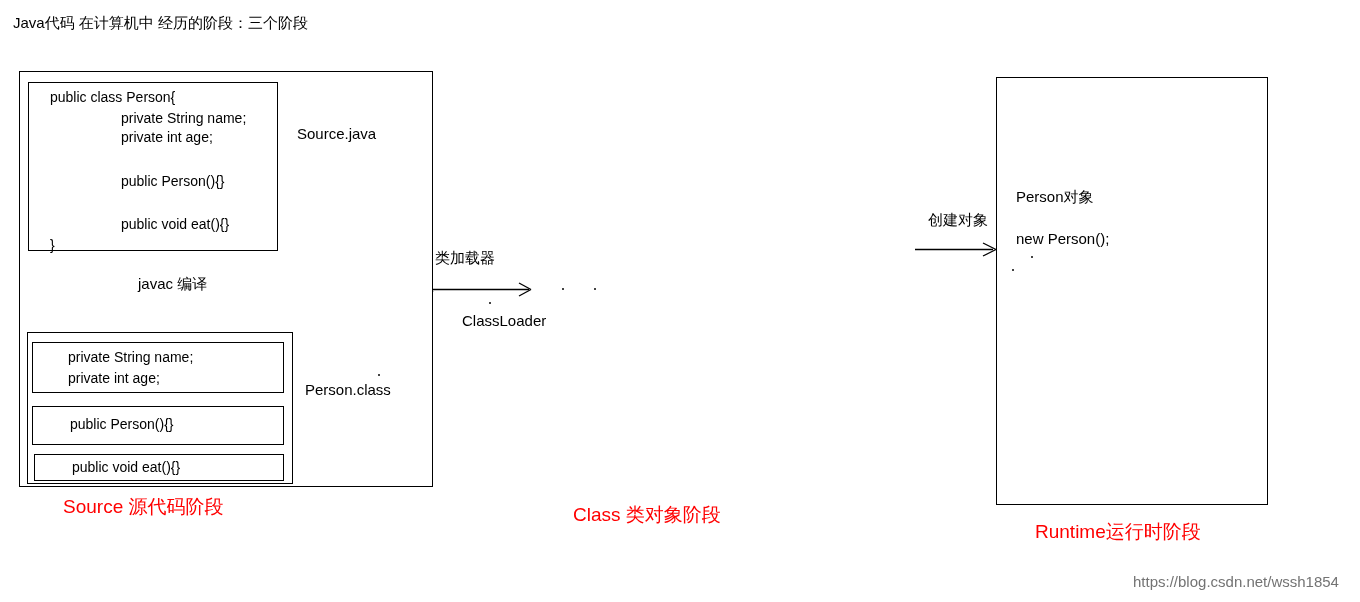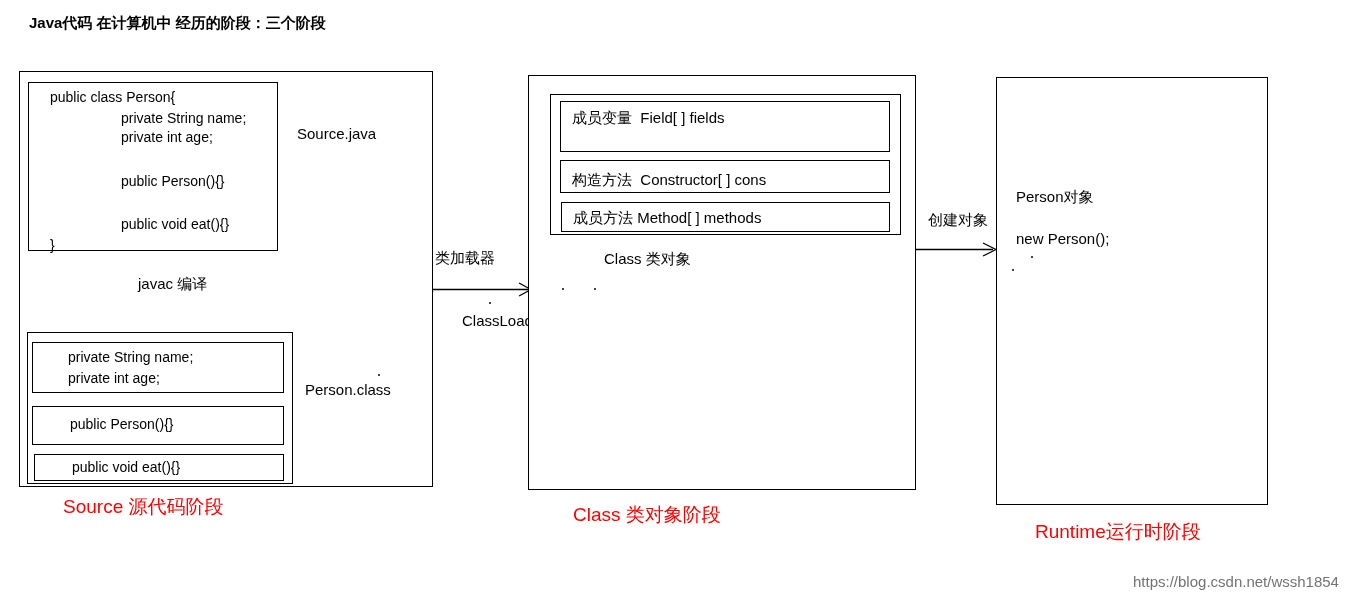--- a/index.html
+++ b/index.html
@@ -35,23 +35,22 @@
     position: absolute;
     white-space: pre;
     font-size: 19px;
     color: #FF0000;
   }
   .title {
     position: absolute;
     left: 13px;
     top: 14px;
     font-size: 15px;
-    font-weight: bold;
+    font-weight: normal;
     white-space: pre;
-    margin-left: 16px;
   }
   .watermark {
     position: absolute;
     left: 1133px;
     top: 573px;
     font-size: 15px;
     color: #737373;
     white-space: pre;
   }
   svg.overlay {
@@ -128,34 +127,20 @@
     </div>
   </div>
 
   <div class="label" style="left:305px; top:381px;">Person.class</div>
 
   <div class="stage-label" style="left:63px; top:494px;">Source 源代码阶段</div>
 
   <div class="label" style="left:435px; top:249px;">类加载器</div>
   <div class="label" style="left:434px; top:312px;padding-left:28px;">ClassLoader</div>
 
-  <div class="box" style="left:528px; top:75px; width:388px; height:415px;">
-    <div class="box" style="left:21px; top:18px; width:351px; height:141px;">
-      <div class="box" style="left:9px; top:6px; width:330px; height:51px;">
-        <div class="label" style="left:11px; top:7px;">成员变量  Field[ ] fields</div>
-      </div>
-      <div class="box" style="left:9px; top:65px; width:330px; height:33px;">
-        <div class="label" style="left:11px; top:10px;">构造方法  Constructor[ ] cons</div>
-      </div>
-      <div class="box" style="left:10px; top:107px; width:329px; height:30px;">
-        <div class="label" style="left:11px; top:6px;">成员方法 Method[ ] methods</div>
-      </div>
-    </div>
-    <div class="label" style="left:75px; top:174px;">Class 类对象</div>
-  </div>
 
   <div class="stage-label" style="left:573px; top:502px;">Class 类对象阶段</div>
 
   <div class="label" style="left:928px; top:211px;">创建对象</div>
 
   <div class="box" style="left:996px; top:77px; width:272px; height:428px;">
     <div class="label" style="left:19px; top:110px;">Person对象</div>
     <div class="label" style="left:19px; top:152px;">new Person();</div>
   </div>
 

